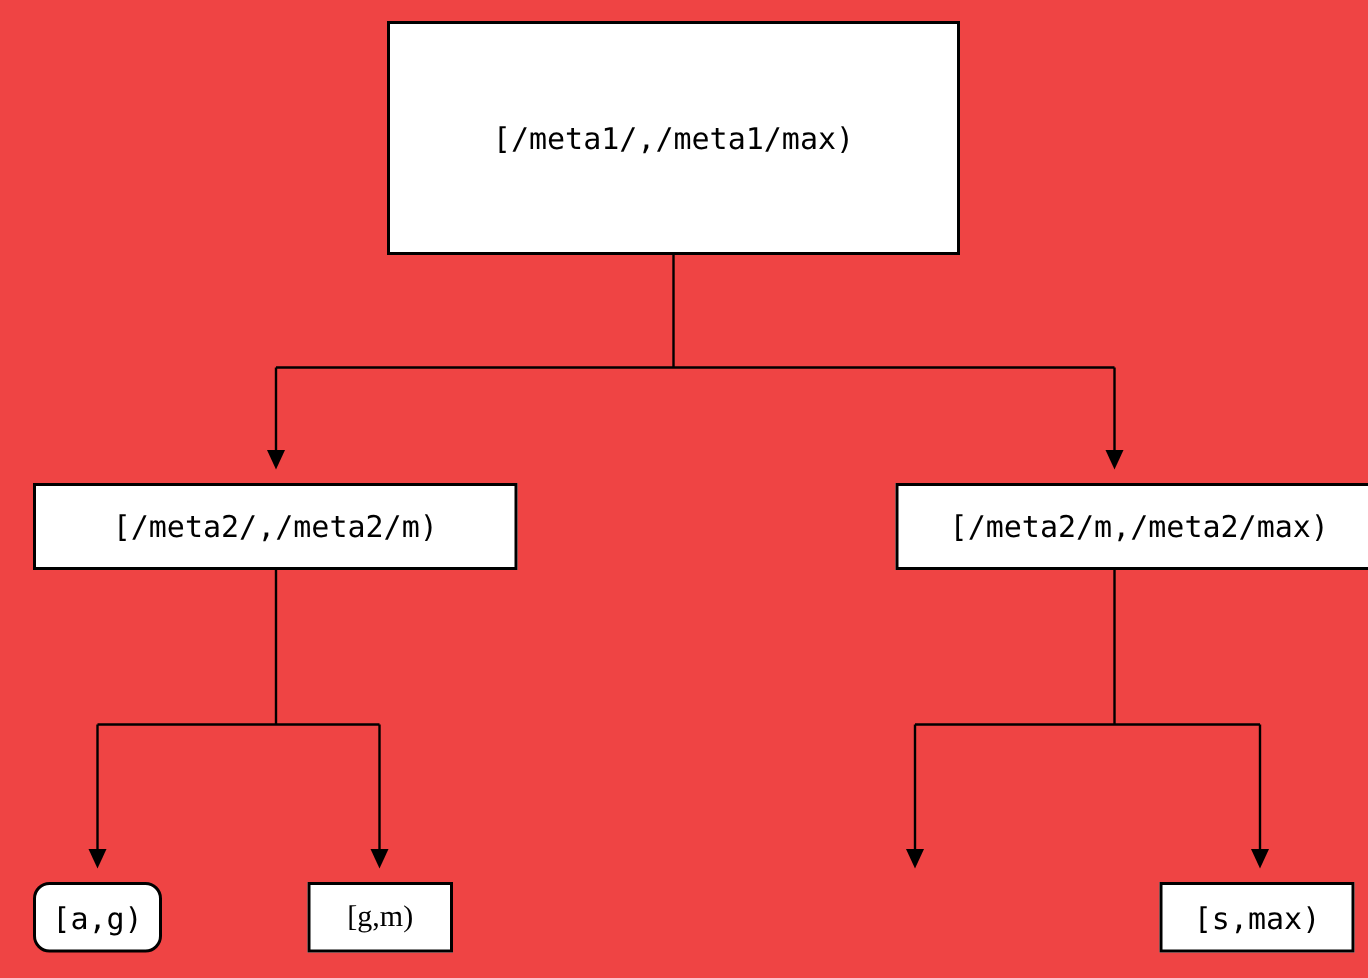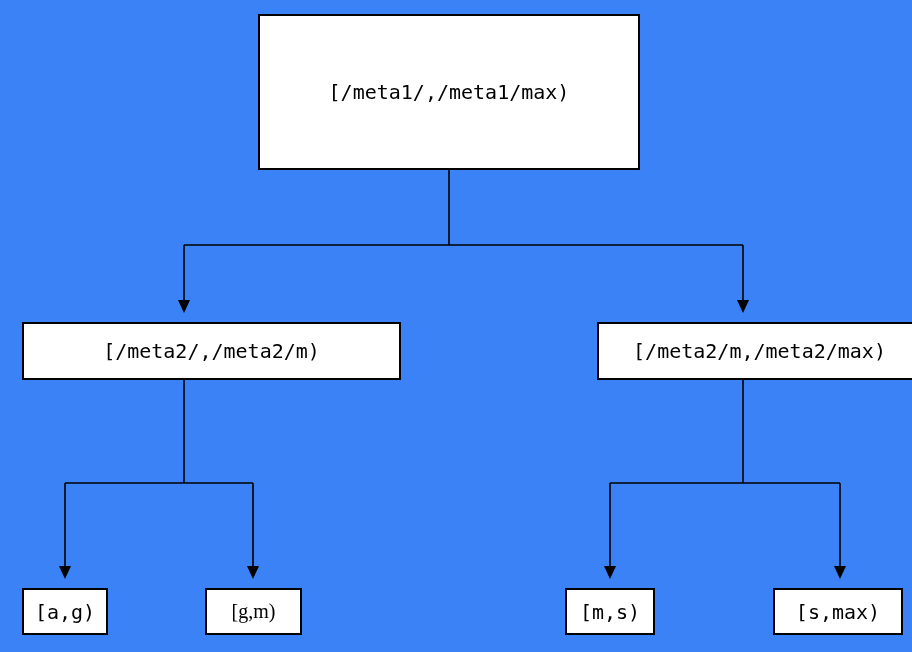--- a/index.html
+++ b/index.html
@@ -4,21 +4,21 @@
 <style>
   html, body {
     margin: 0;
     padding: 0;
     background: #ffffff;
   }
   .canvas {
     position: relative;
     width: 912px;
     height: 652px;
-    background: #3b82f6;
+    background: #ef4444;
     font-family: "DejaVu Sans Mono", monospace;
     overflow: hidden;
   }
   .connectors {
     position: absolute;
     left: 0;
     top: 0;
     width: 912px;
     height: 652px;
     pointer-events: none;
@@ -29,23 +29,23 @@
     border: 2px solid #000000;
     background: #ffffff;
     display: flex;
     align-items: center;
     justify-content: center;
     font-size: 20px;
     color: #000000;
     white-space: nowrap;
   }
   .node-root   { left: 258px; top: 14px;  width: 382px; height: 156px; }
-  .node-l2a    { left: 22px;  top: 322px; width: 379px; height: 58px;  }
+  .node-l2a    { left: 22px;  top: 322px; width: 323px; height: 58px;  }
   .node-l2b    { left: 580px; top: 322px; width: 325px; height: 58px; margin-left: 17px;  }
-  .node-leaf1  { left: 22px;  top: 588px; width: 86px;  height: 47px;  }
+  .node-leaf1  { left: 22px;  top: 588px; width: 86px;  height: 47px; border-radius: 11px;  }
   .node-leaf2  { left: 205px; top: 588px; width: 97px;  height: 47px; font-family: Liberation Serif, serif;  }
   .node-leaf3  { left: 565px; top: 588px; width: 90px;  height: 47px;  }
   .node-leaf4  { left: 773px; top: 588px; width: 130px; height: 47px;  }
 </style>
 </head>
 <body>
 
 <div class="canvas">
 
   <svg class="connectors" viewBox="0 0 912 652" xmlns="http://www.w3.org/2000/svg">
@@ -75,17 +75,16 @@
   <div class="node node-root">[/meta1/,/meta1/max)</div>
 
   <div class="node node-l2a">[/meta2/,/meta2/m)</div>
 
   <div class="node node-l2b">[/meta2/m,/meta2/max)</div>
 
   <div class="node node-leaf1">[a,g)</div>
 
   <div class="node node-leaf2">[g,m)</div>
 
-  <div class="node node-leaf3">[m,s)</div>
 
   <div class="node node-leaf4">[s,max)</div>
 
 </div>
 
 </body></html>

